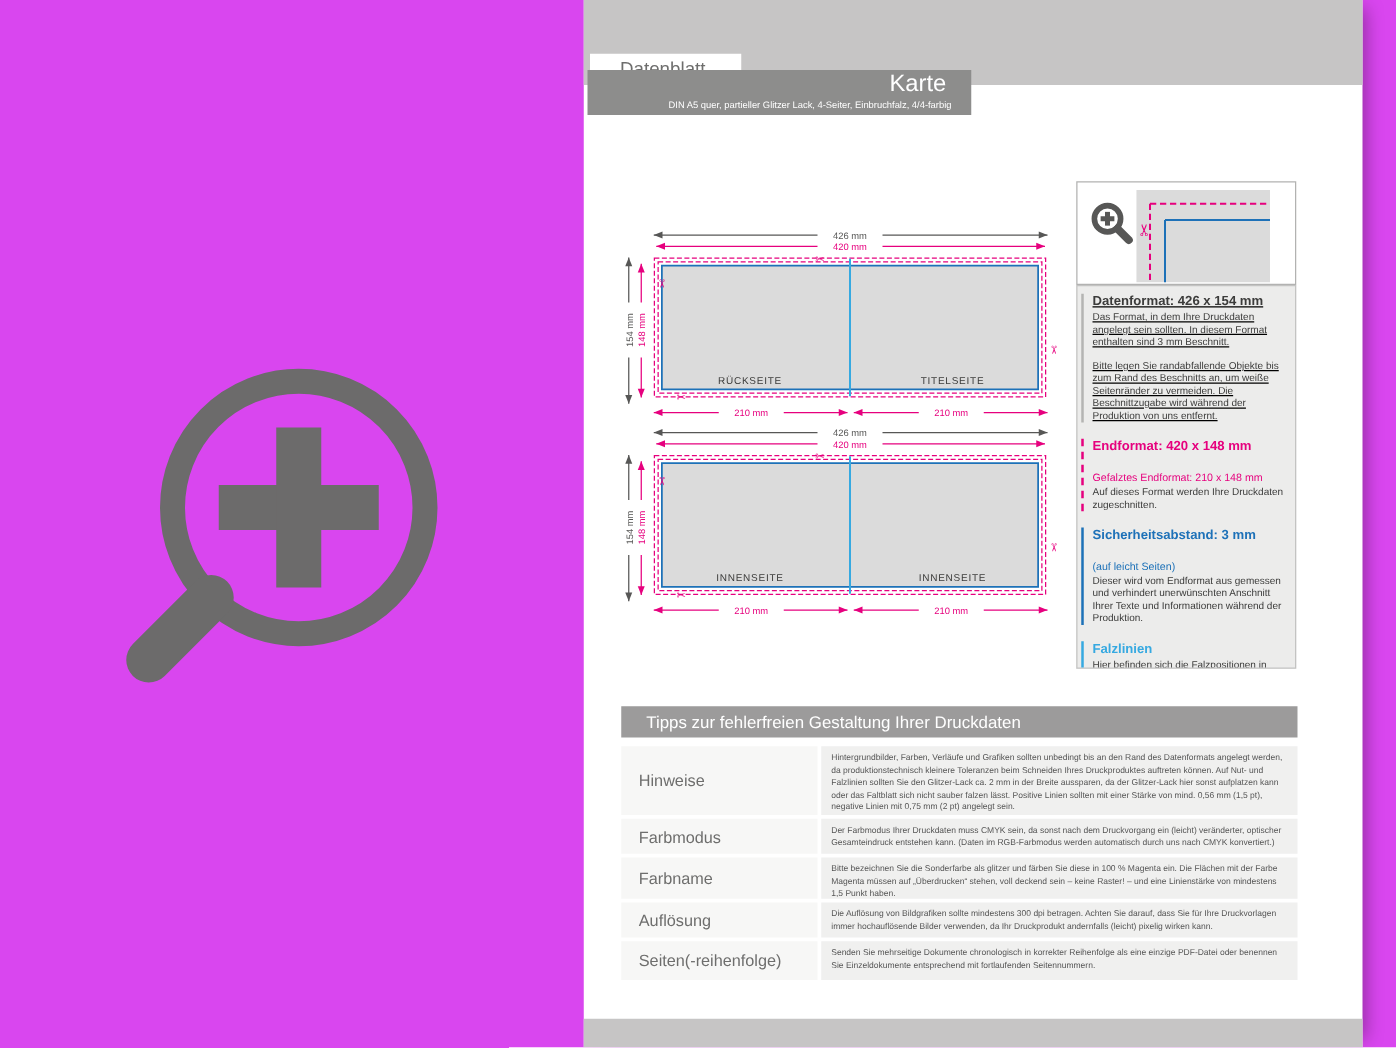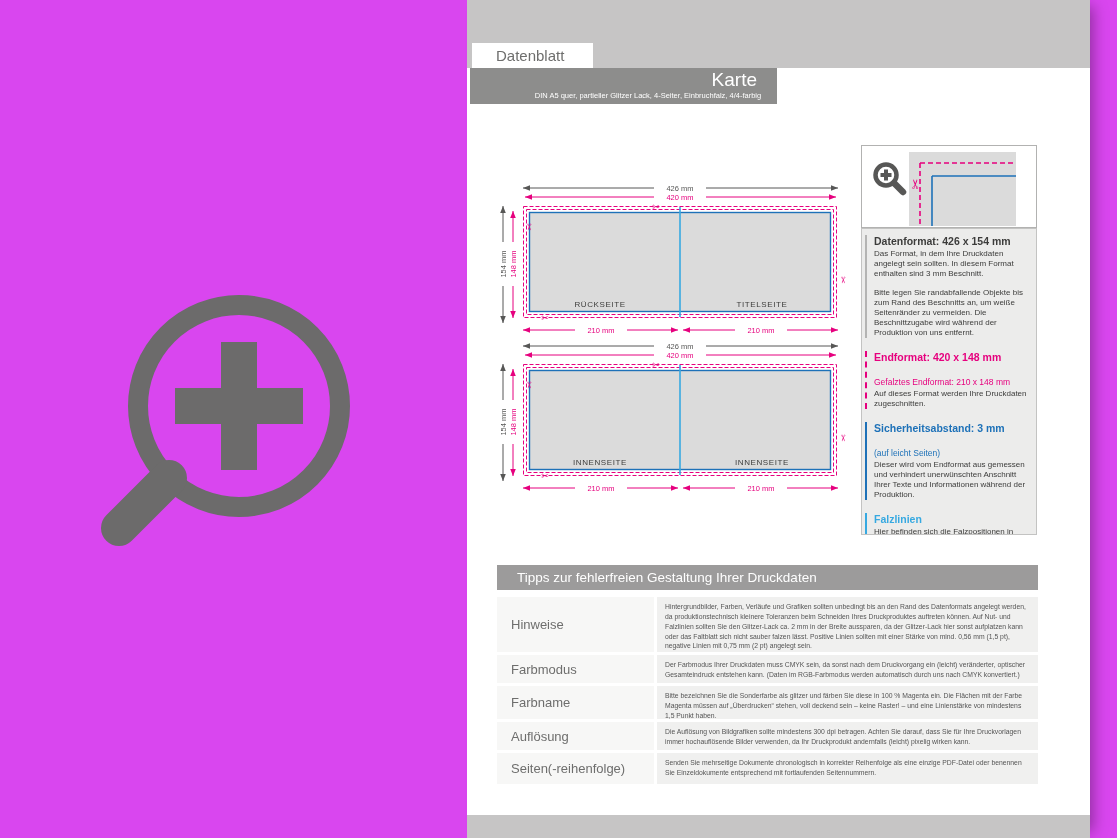--- a/index.html
+++ b/index.html
@@ -13,21 +13,21 @@
   .big-mag .handle{stroke:#6c6b6b;stroke-width:36px;stroke-linecap:round;}
 
   
   .doc{position:absolute;left:467px;top:0;width:623px;height:838px;background:#fff;
        box-shadow:9px 0 14px -6px rgba(0,0,0,.35);}
   .band{position:absolute;left:0;width:623px;background:#c6c5c5;}
   .band.top{top:0;height:68px;}
   .band.bottom{top:815px;height:23px;}
   .tab{position:absolute;left:5px;top:43px;width:121px;height:25px;background:#fff;
        color:#6e6e6d;font-size:15px;line-height:25px;padding-left:24px;box-sizing:border-box;}
-  .titlebar{position:absolute;left:3px;top:68px;width:307px;height:36px;background:#8d8d8c;color:#fff;box-sizing:border-box;}
+  .titlebar{position:absolute;left:3px;top:56px;width:307px;height:36px;background:#8d8d8c;color:#fff;box-sizing:border-box;}
   .titlebar .title{text-align:right;padding:1px 20px 0 0;font-size:19px;line-height:22px;}
   .titlebar .subtitle{text-align:center;padding-left:49px;font-size:7.5px;line-height:10px;}
 
   
   .diagram{position:absolute;left:23px;}
   .dim-gray line{stroke:#575756;stroke-width:1;}
   .dim-gray polygon{fill:#575756;}
   .dim-gray text{fill:#575756;font-size:7.5px;text-anchor:middle;}
   .dim-magenta line{stroke:#e6007e;stroke-width:1;}
   .dim-magenta polygon{fill:#e6007e;}
@@ -45,21 +45,21 @@
   .mini-mag circle{fill:none;stroke:#575756;stroke-width:4.5px;}
   .mini-mag rect{fill:#575756;}
   .mini-mag .handle{stroke:#575756;stroke-width:6.5px;stroke-linecap:round;}
   .detail-box .mini-diagram{position:absolute;left:47px;top:6px;}
   .info-panel{position:absolute;left:394px;top:228px;width:176px;height:307px;background:#ececeb;
               border:1px solid #c3c3c2;box-sizing:border-box;padding:6px 9px 0 3px;overflow:hidden;}
   .sec{padding-left:7px;margin-bottom:13px;}
   .sec h3{margin:0 0 2px 0;font-size:10.5px;}
   .sec .sub{font-size:8.5px;line-height:10px;margin:14px 0 2px 0;}
   .sec p{margin:0 0 9px 0;font-size:8px;line-height:10px;color:#3c3c3b;}
-  .sec-datenformat{border-left:2px solid #b4b4b3;}
+  .sec-datenformat{border-left:2px solid #b4b4b3;text-decoration:underline;}
   .sec-datenformat h3{color:#3c3c3b;}
   .sec-endformat{border-left:2px dashed #e6007e;}
   .sec-endformat h3,.sec-endformat .sub{color:#e6007e;}
   .sec-sicherheit{border-left:2px solid #1d71b8;}
   .sec-sicherheit h3,.sec-sicherheit .sub{color:#1d71b8;}
   .sec-falz{border-left:2px solid #36a9e1;}
   .sec-falz h3{color:#36a9e1;}
 
   
   .tips{position:absolute;left:30px;top:565px;width:541px;}

